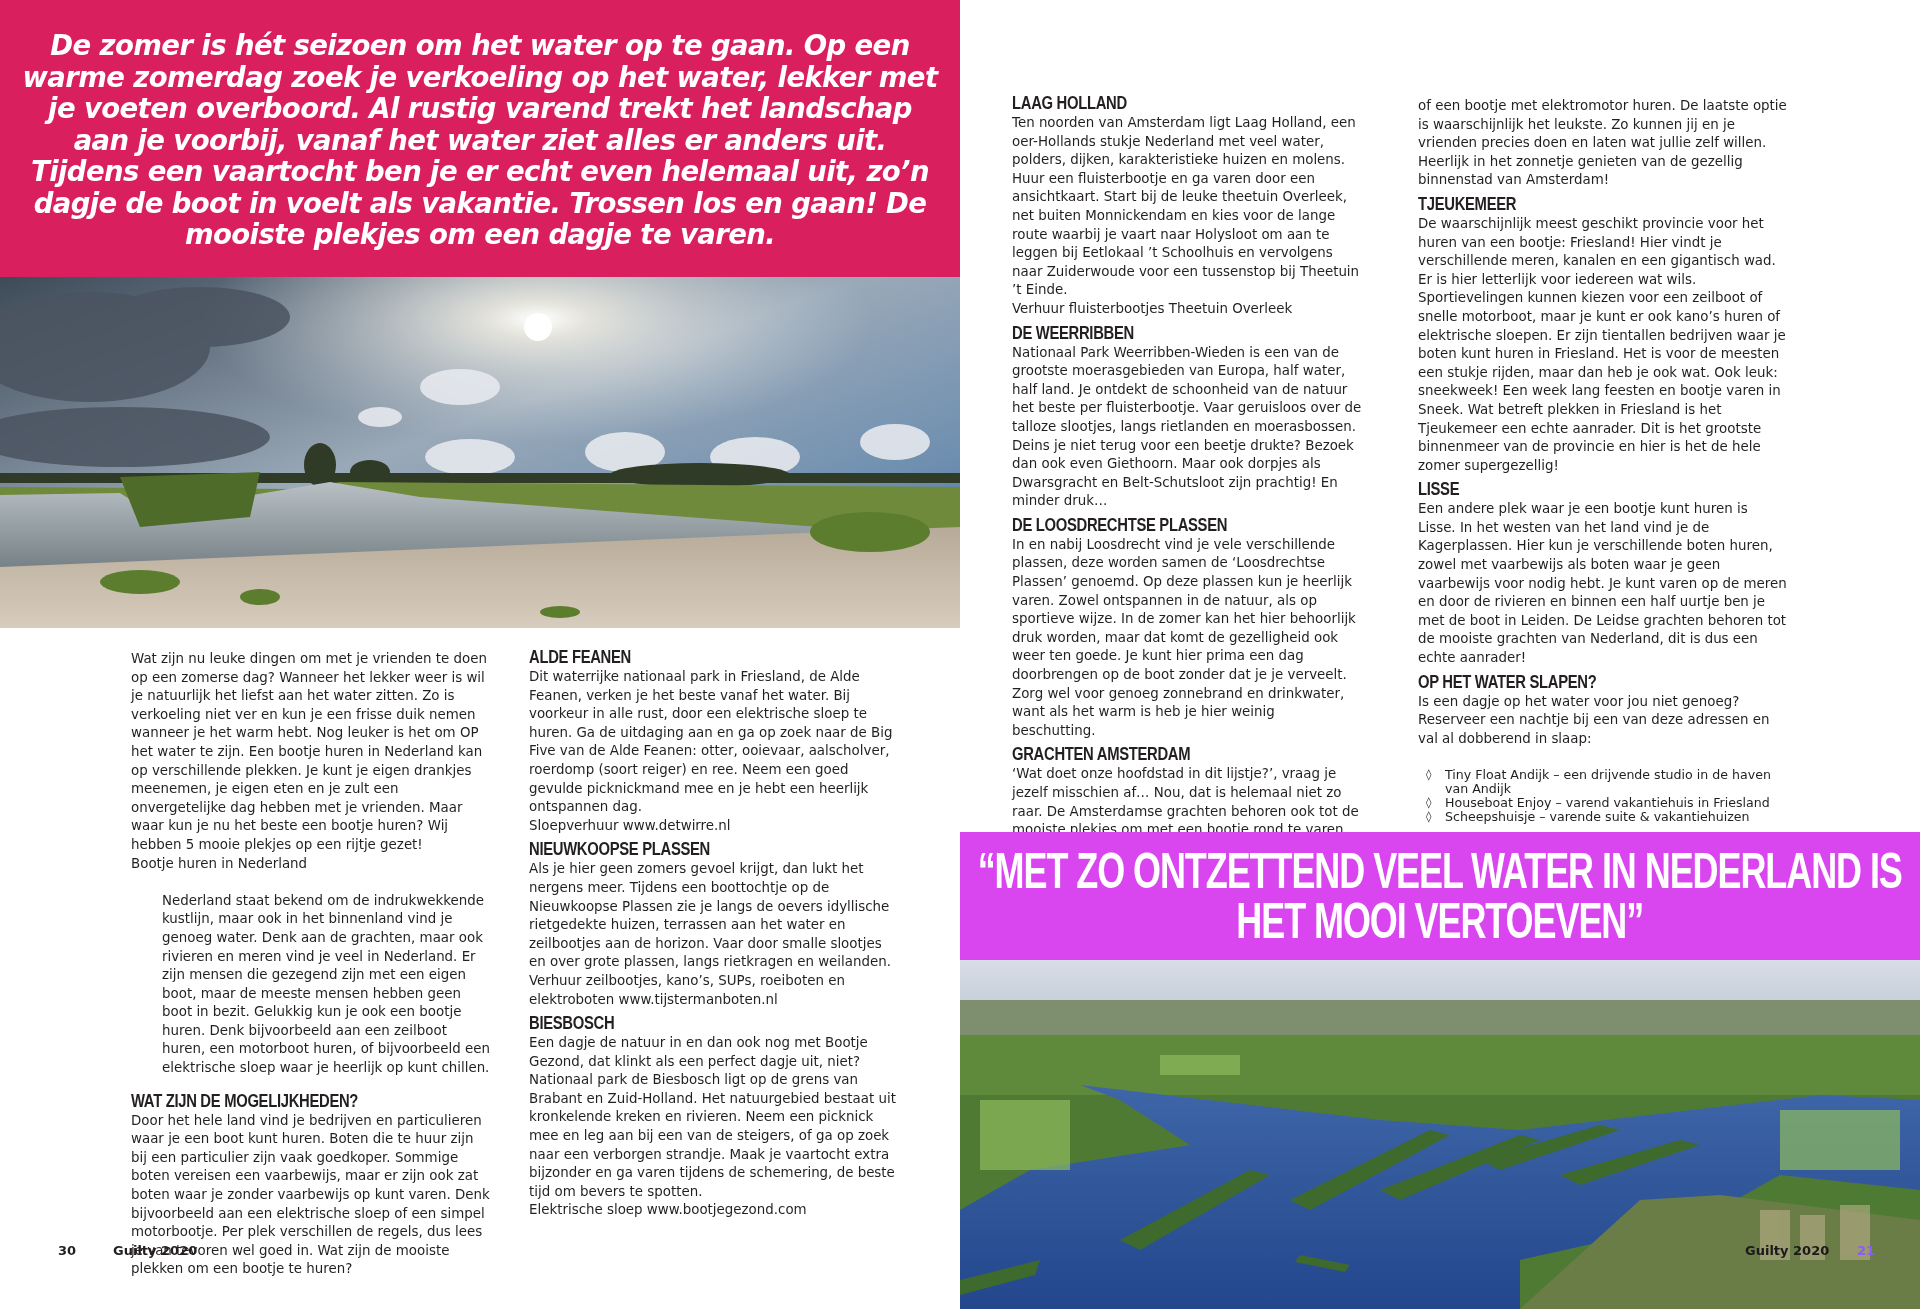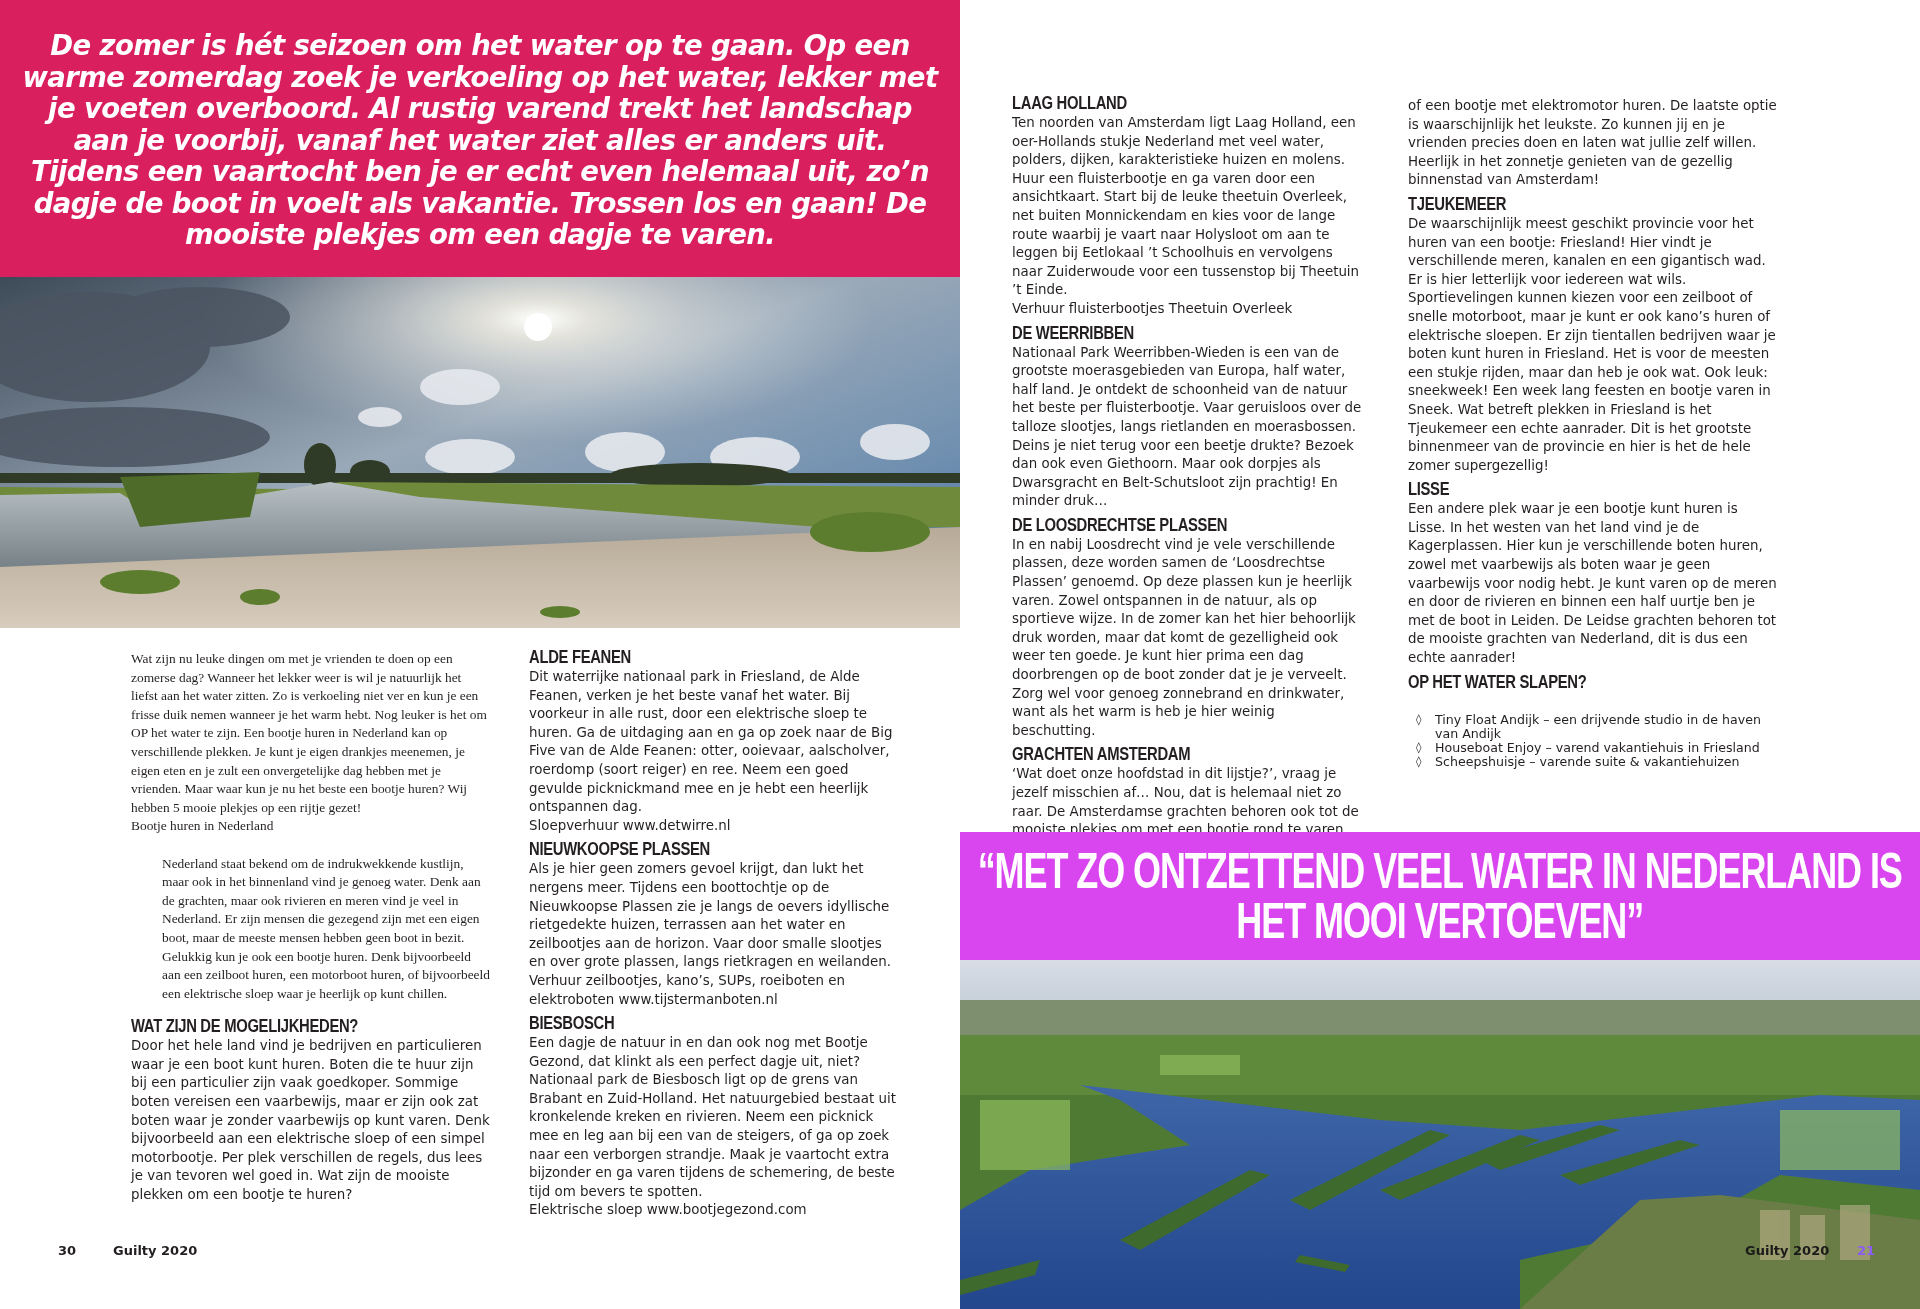--- a/index.html
+++ b/index.html
@@ -28,23 +28,23 @@
   .photo { position: absolute; overflow: hidden; }
   .photo svg { display: block; width: 100%; height: 100%; }
   .photo-left { left: 0; top: 277px; width: 960px; height: 351px; }
   .photo-right { left: 0; top: 960px; width: 960px; height: 349px; }
 
   
   .column { position: absolute; font-family: "DejaVu Sans", sans-serif; font-size: 13.4px; line-height: 18.6px; color: #231f20; }
   .col-1 { left: 131px; top: 650px; width: 360px; }
   .col-2 { left: 529px; top: 646px; width: 370px; }
   .col-3 { left: 52px; top: 92px; width: 350px; }
-  .col-4 { left: 448px; top: 97px; width: 370px; }
-
-  .para { margin: 0; font-family: Liberation Serif, serif; }
+  .col-4 { left: 458px; top: 97px; width: 370px; }
+
+  .para { margin: 0; }
   .para + .para { margin-top: 18.6px; margin-left: 31px; }
   .section-head {
     font-family: "Liberation Sans Narrow", "Liberation Sans", sans-serif;
     font-weight: bold; font-size: 19px; line-height: 22px;
     text-transform: uppercase; letter-spacing: -0.4px;
     transform: scaleX(0.78); transform-origin: left center;
     white-space: nowrap; color: #231f20;
   }
   .section { margin-top: 3px; }
   .section:first-child { margin-top: 0; }
@@ -197,20 +197,21 @@
     <div class="section">
       <h2 class="section-head">Tjeukemeer</h2>
       <p>De waarschijnlijk meest geschikt provincie voor het huren van een bootje: Friesland! Hier vindt je verschillende meren, kanalen en een gigantisch wad. Er is hier letterlijk voor iedereen wat wils. Sportievelingen kunnen kiezen voor een zeilboot of snelle motorboot, maar je kunt er ook kano’s huren of elektrische sloepen. Er zijn tientallen bedrijven waar je boten kunt huren in Friesland. Het is voor de meesten een stukje rijden, maar dan heb je ook wat. Ook leuk: sneekweek! Een week lang feesten en bootje varen in Sneek. Wat betreft plekken in Friesland is het Tjeukemeer een echte aanrader. Dit is het grootste binnenmeer van de provincie en hier is het de hele zomer supergezellig!</p>
     </div>
     <div class="section">
       <h2 class="section-head">Lisse</h2>
       <p>Een andere plek waar je een bootje kunt huren is Lisse. In het westen van het land vind je de Kagerplassen. Hier kun je verschillende boten huren, zowel met vaarbewijs als boten waar je geen vaarbewijs voor nodig hebt. Je kunt varen op de meren en door de rivieren en binnen een half uurtje ben je met de boot in Leiden. De Leidse grachten behoren tot de mooiste grachten van Nederland, dit is dus een echte aanrader!</p>
     </div>
     <div class="section">
       <h2 class="section-head">Op het water slapen?</h2>
+      <p>Is een dagje op het water voor jou niet genoeg? Reserveer een nachtje bij een van deze adressen en val al dobberend in slaap:</p>
     </div>
     <ul class="bullets">
       <li>
         <span class="bullet-icon">◊</span>
         <span>Tiny Float Andijk – een drijvende studio in de haven van Andijk</span>
       </li>
       <li>
         <span class="bullet-icon">◊</span>
         <span>Houseboat Enjoy – varend vakantiehuis  in Friesland</span>
       </li>

